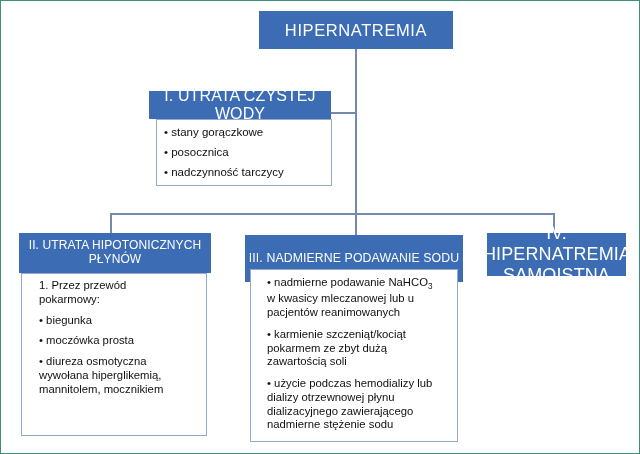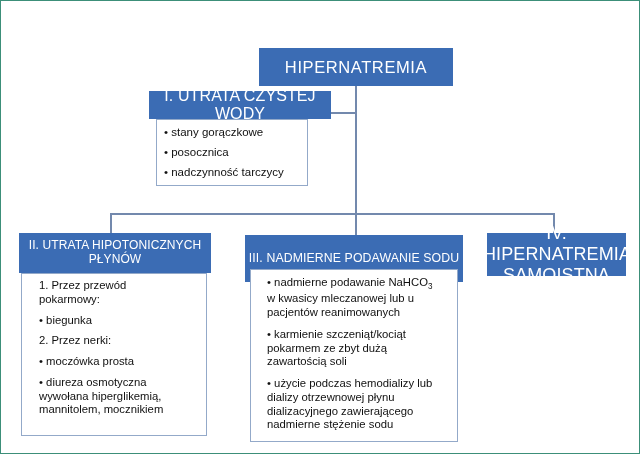--- a/index.html
+++ b/index.html
@@ -59,29 +59,28 @@
   .li:last-child { margin-bottom: 0; }
 
   
   #title-node {
     left: 258px; top: 10px; width: 194px; height: 38px;
   }
   #title-node .hdr {
     width: 100%; height: 100%;
     font-size: 16.5px;
     letter-spacing: 0.6px;
-    margin-top: 37px;
   }
 
   
   #box1 { left: 148px; top: 90px; width: 182px; }
   #box1 .hdr { width: 182px; height: 28px; font-size: 16px; }
   #box1 .body-box {
     position: absolute;
-    left: 7px; top: 28px; width: 152px; height: 67px;
+    left: 7px; top: 28px; width: 176px; height: 67px;
     font-size: 11.5px;
     padding: 5px 7px;
   }
   #box1 .li { margin-bottom: 6px; }
 
   
   #box2 { left: 18px; top: 232px; width: 192px; }
   #box2 .hdr { width: 192px; height: 40px; font-size: 12px; padding: 0 5px; }
   #box2 .body-box {
     position: absolute;
@@ -135,21 +134,20 @@
       <p class="li">• posocznica</p>
       <p class="li">• nadczynność tarczycy</p>
     </div>
   </div>
 
   <div class="node" id="box2">
     <div class="hdr">II. UTRATA HIPOTONICZNYCH PŁYNÓW</div>
     <div class="body-box">
       <p class="li">1. Przez przewód pokarmowy:</p>
       <p class="li">• biegunka</p>
-      <p class="li">2. Przez nerki:</p>
       <p class="li">• moczówka prosta</p>
       <p class="li">• diureza osmotyczna wywołana hiperglikemią, mannitolem, mocznikiem</p>
     </div>
   </div>
 
   <div class="node" id="box3">
     <div class="hdr">III. NADMIERNE PODAWANIE SODU</div>
     <div class="body-box">
       <p class="li">• nadmierne podawanie NaHCO<sub>3</sub> w kwasicy mleczanowej lub u pacjentów reanimowanych</p>
       <p class="li">• karmienie szczeniąt/kociąt pokarmem ze zbyt dużą zawartością soli</p>

